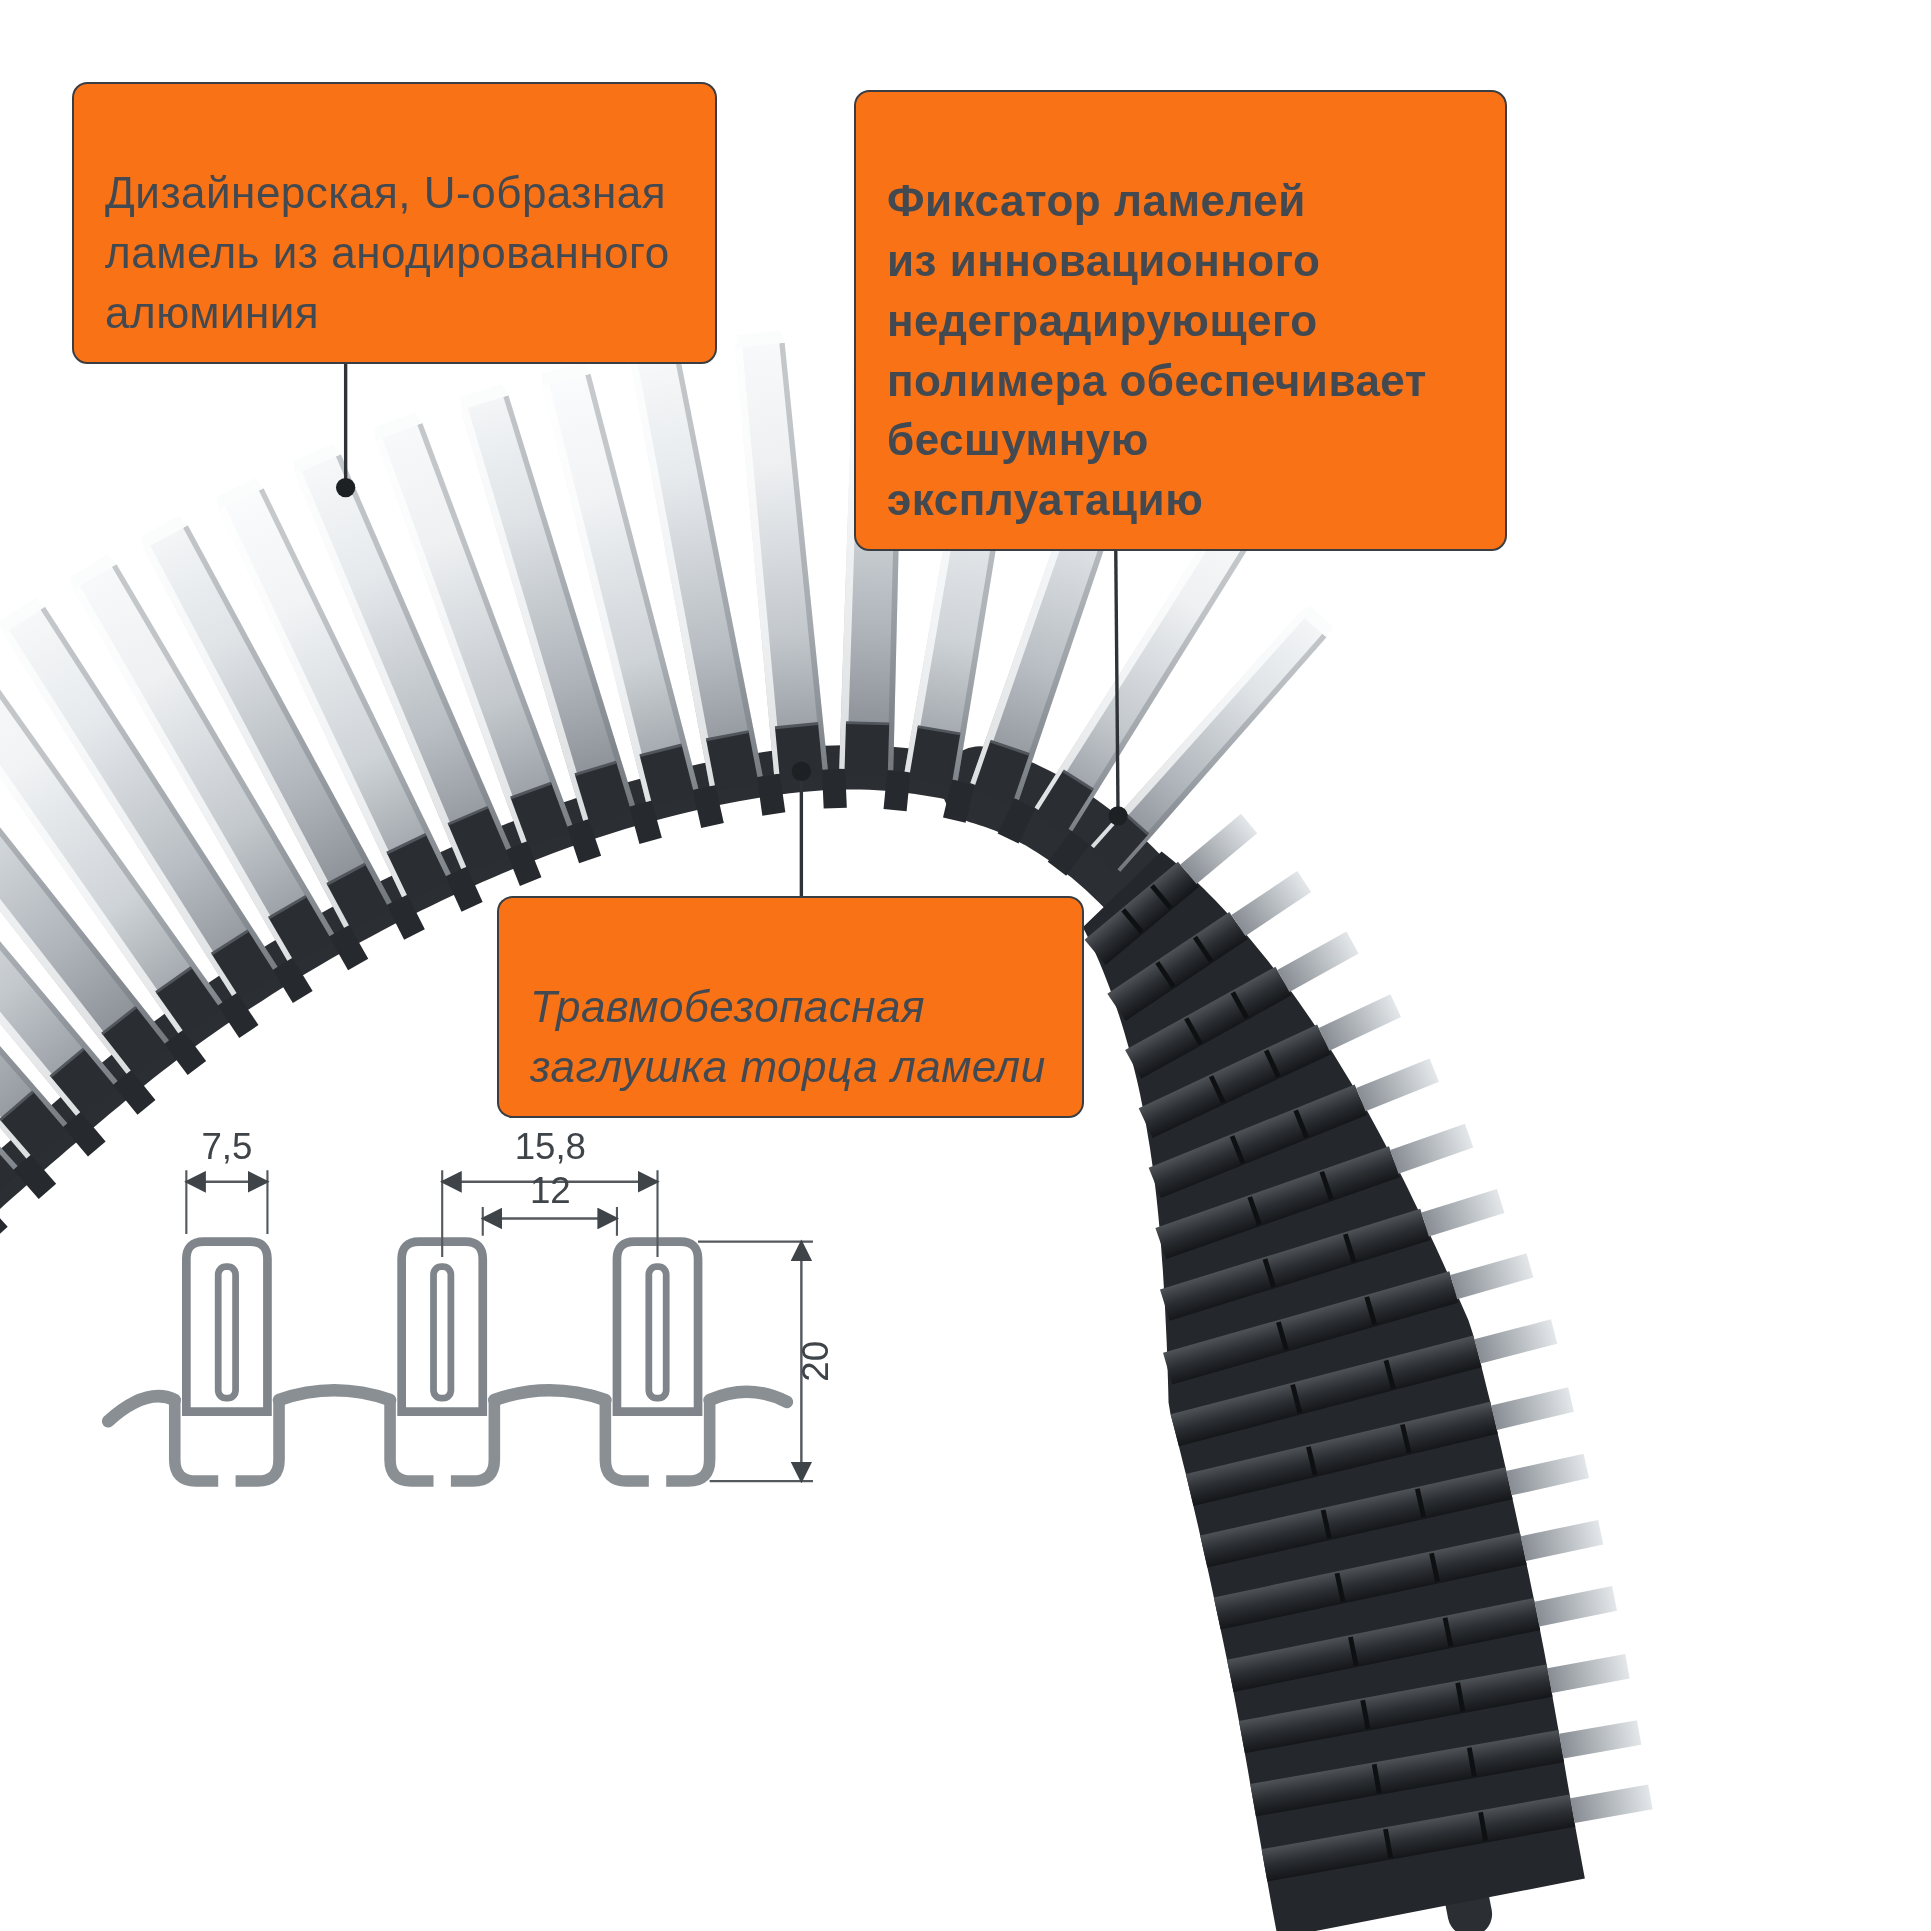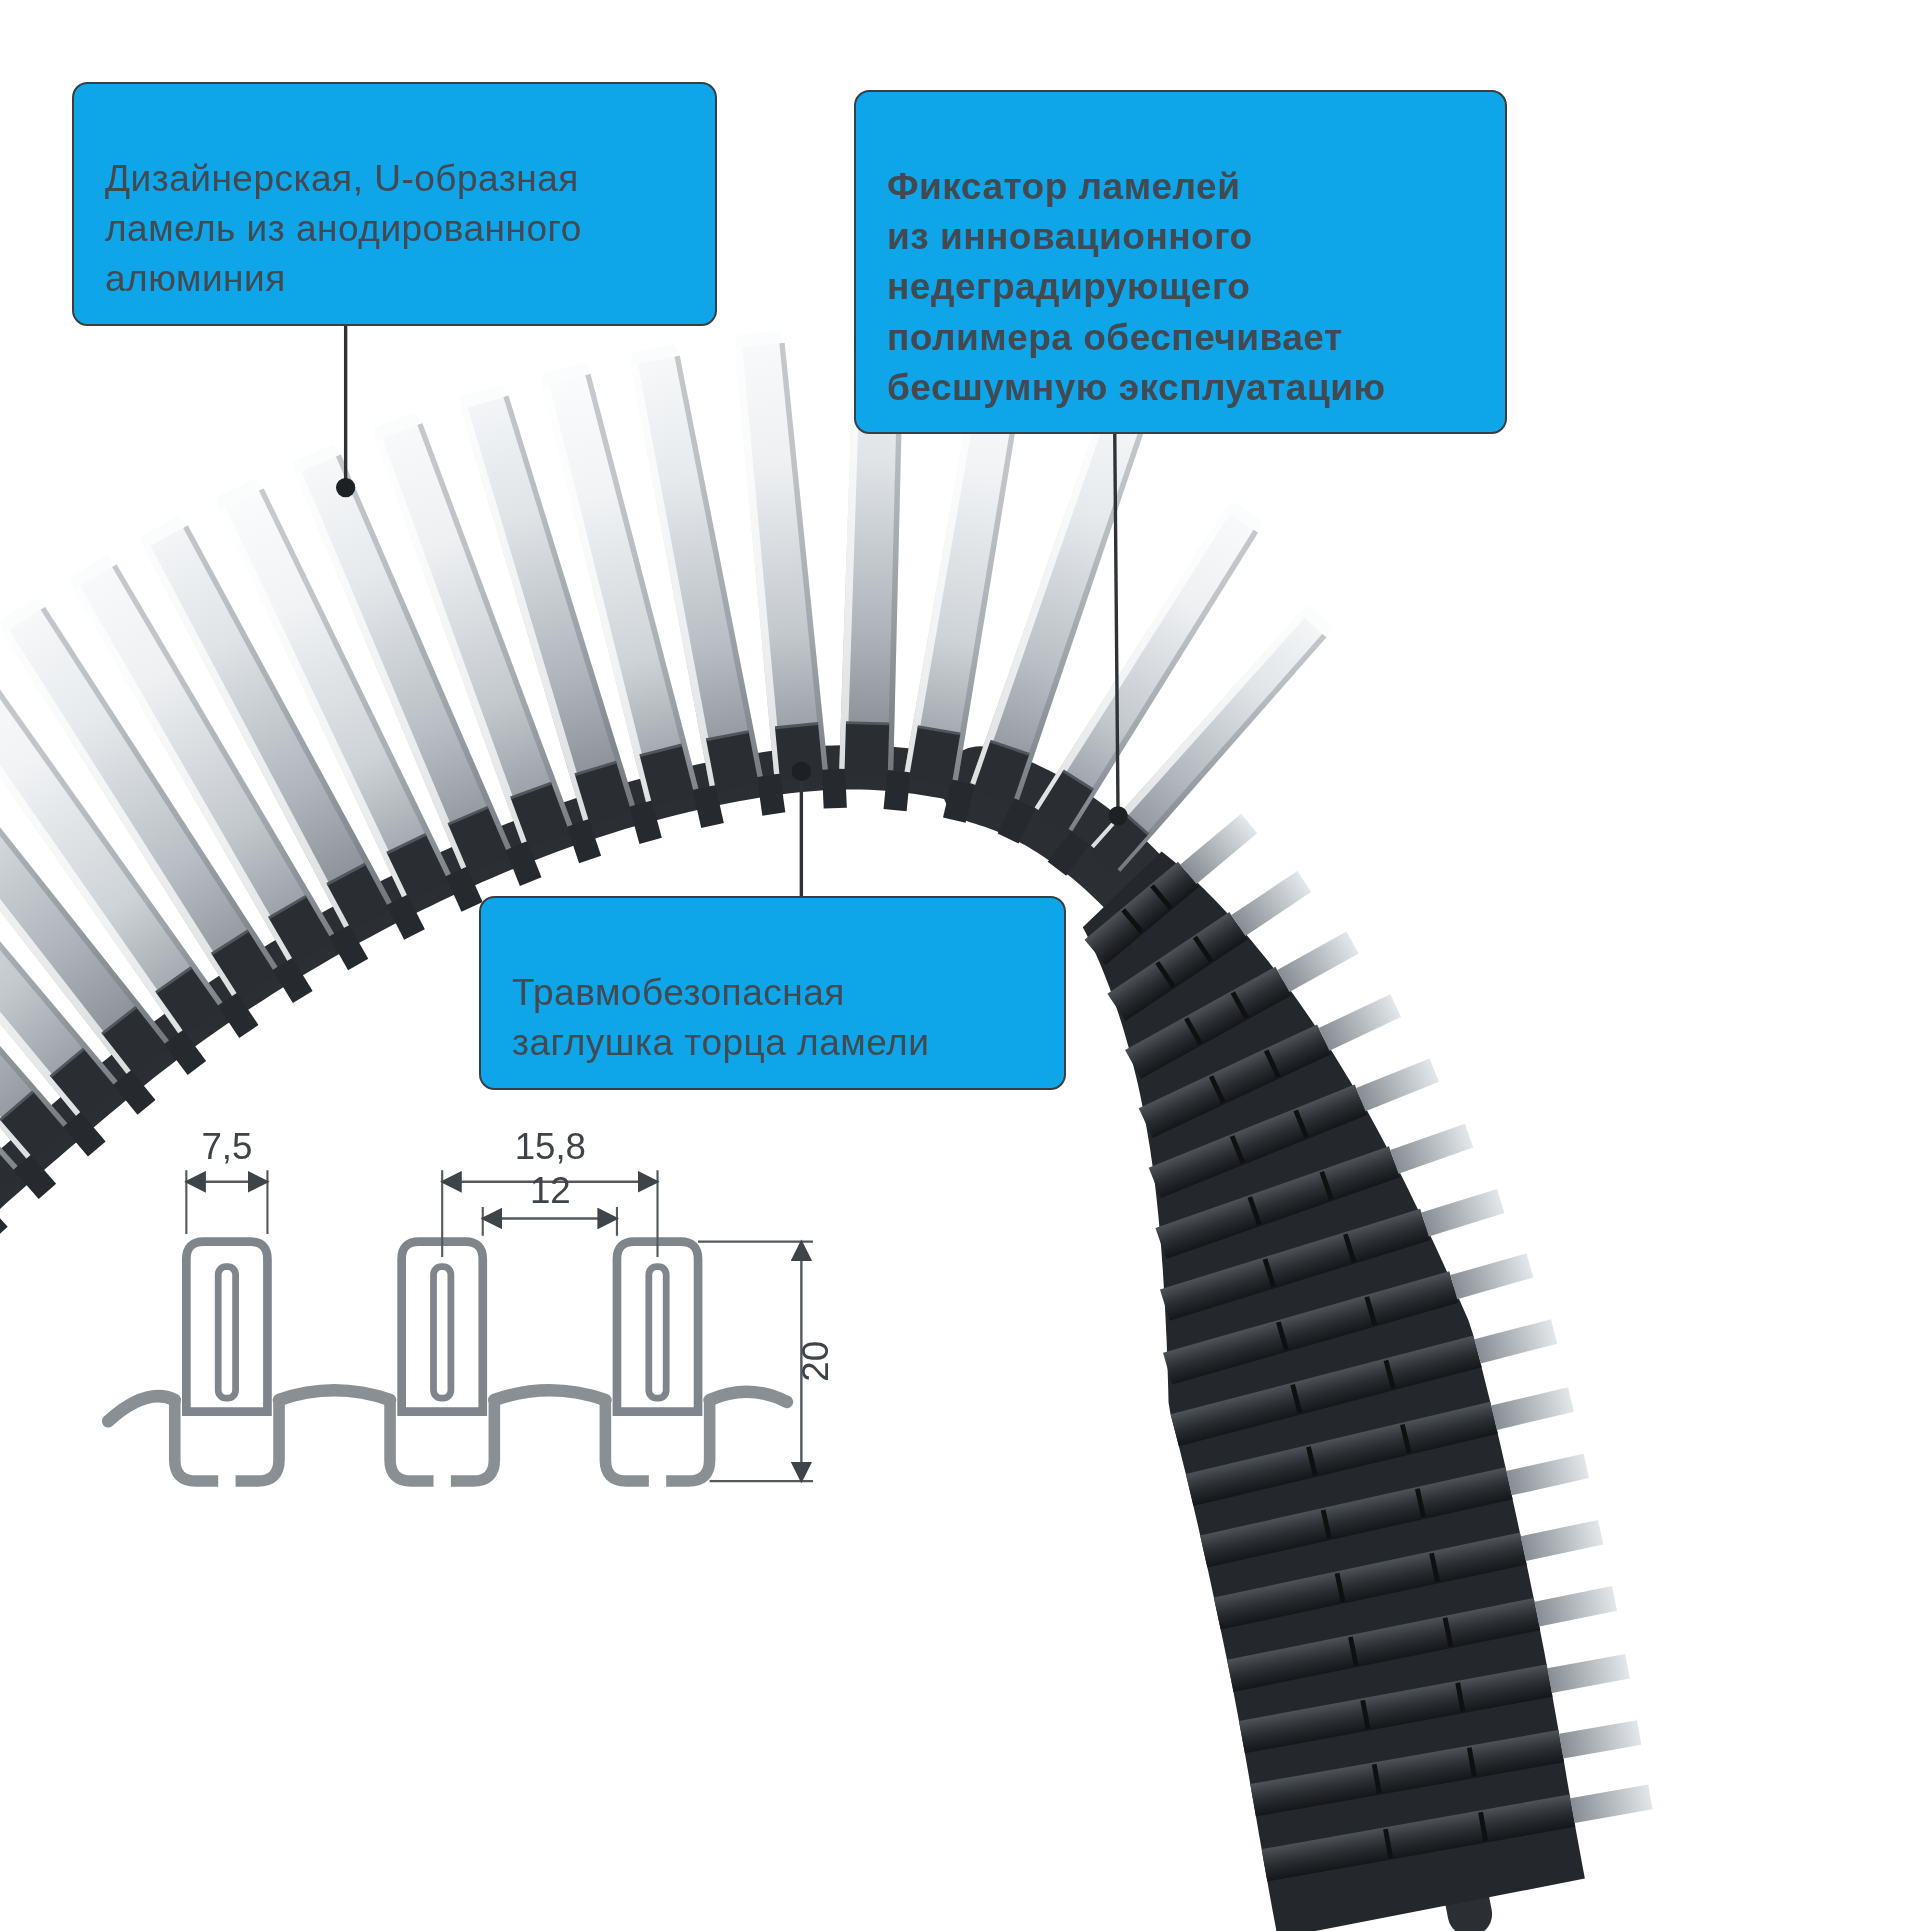--- a/index.html
+++ b/index.html
@@ -1,24 +1,24 @@
 <!DOCTYPE html>
 <html><head>
 <meta charset="utf-8">
 <style>
   html,body{margin:0;padding:0;background:#fff;}
   #stage{position:relative;width:1931px;height:1931px;background:#fff;overflow:hidden;
          font-family:"Liberation Sans",sans-serif;}
   #scene{position:absolute;left:0;top:0;z-index:1;}
-  .callout{position:absolute;background:#0ea5e9;border:2.9px solid #3a3e43;border-radius:15.4px;
-           padding:19.3px 31px;font-size:37px;line-height:1.36;color:#434950;
+  .callout{position:absolute;background:#f97316;border:2.9px solid #3a3e43;border-radius:15.4px;
+           padding:19.3px 31px;font-size:44px;line-height:1.36;color:#434950;
            white-space:pre-line;z-index:2;letter-spacing:0.5px;}
   #callout-lamella{left:72px;top:82px;width:579px;}
   #callout-fixator{left:854px;top:90px;width:587px;font-weight:bold;}
-  #callout-endcap{left:479px;top:896px;width:521px;}
+  #callout-endcap{left:497px;top:896px;width:521px;font-style:italic;}
   .dim-label{font-family:"Liberation Sans",sans-serif;font-size:38px;fill:#3f4449;}
   .leader{stroke:#2f3337;stroke-width:3.5;}
   .leader-dot{fill:#1e2124;}
   .dimline{stroke:#54595e;stroke-width:2.5;fill:none;}
   .extline{stroke:#54595e;stroke-width:2.2;fill:none;}
   .draw-band{stroke:#8a8f94;stroke-width:13;fill:none;stroke-linecap:round;}
   .draw-lamella{stroke:#7f858b;stroke-width:9;fill:#ffffff;}
   .draw-slot{stroke:#7f858b;stroke-width:7;fill:#ffffff;}
   .draw-pocket{stroke:#8a8f94;stroke-width:12;fill:none;}
 </style>

